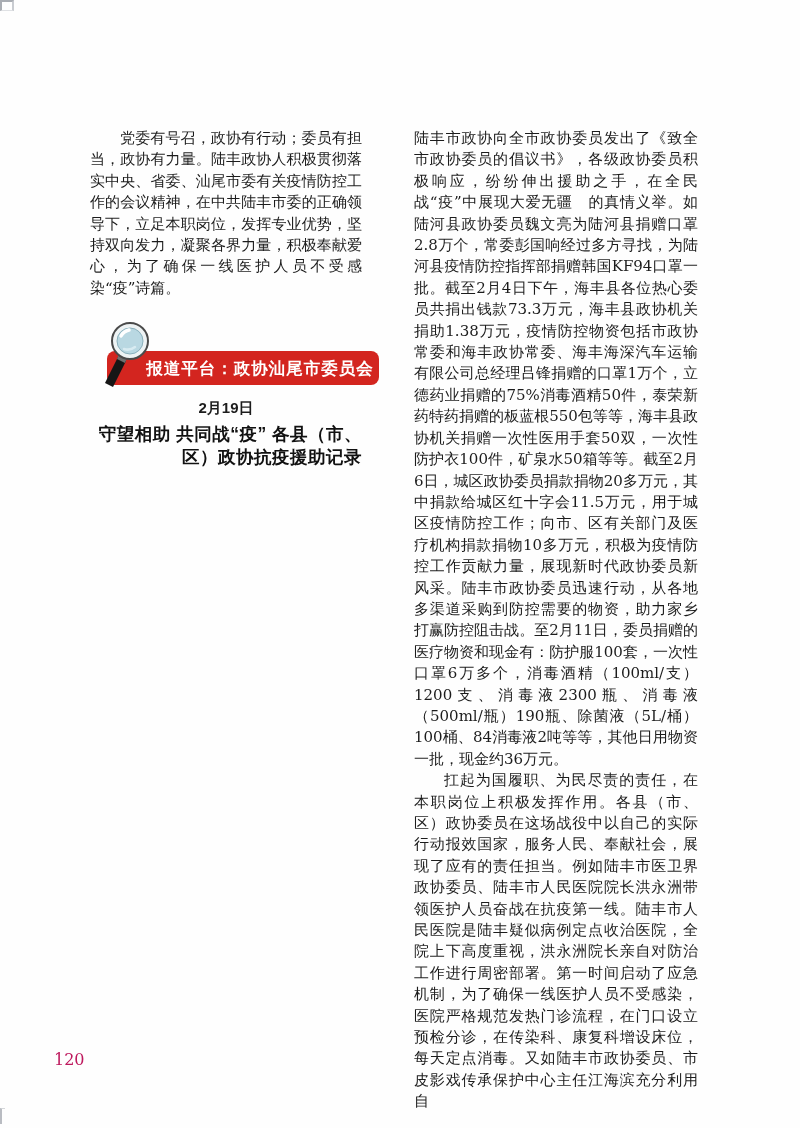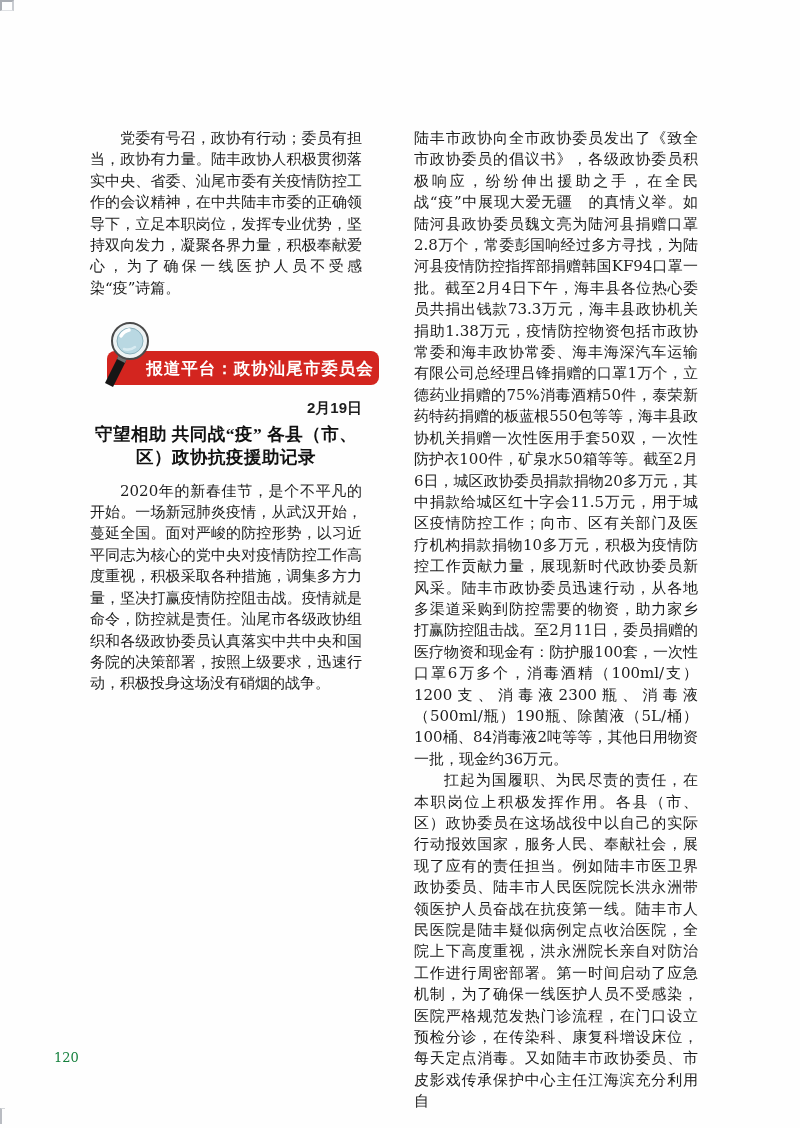--- a/index.html
+++ b/index.html
@@ -61,39 +61,39 @@
     position: absolute;
     left: 6px; top: -32px;
     width: 62px; height: 72px;
     z-index: 2;
   }
   .date-line {
     margin: 12px 0 4px 0;
     font-family: "Liberation Sans", sans-serif;
     font-weight: bold;
     font-size: 15px;
-    text-align: right;
+    text-align: center;
     text-indent: 0;
   }
   .article-title {
     margin: 0 0 12px 0;
-    font-family: Liberation Serif, serif;
+    font-family: Liberation Sans, sans-serif;
     font-weight: bold;
     font-size: 17.5px;
     line-height: 23px;
-    text-align: center;
+    text-align: right;
     letter-spacing: 0.5px;
     color: #111;
   }
   .page-number {
     position: absolute;
     left: 54px; top: 1050px;
-    font-size: 13px;
+    font-size: 16px;
     font-family: "DejaVu Serif", "Liberation Serif", serif;
-    color: #15803d;
+    color: #be185d;
   }
 </style>
 </head>
 <body style="background: rgb(254, 254, 254);">
 
 <div class="corner-mark-tl"></div>
 <div class="corner-mark-bl"></div>
 
 <div class="col col-left">
   <p class="body-text indent">党委有号召，政协有行动；委员有担当，政协有力量。陆丰政协人积极贯彻落实中央、省委、汕尾市委有关疫情防控工作的会议精神，在中共陆丰市委的正确领导下，立足本职岗位，发挥专业优势，坚持双向发力，凝聚各界力量，积极奉献爱心，为了确保一线医护人员不受感染“疫”诗篇。</p>
@@ -111,21 +111,20 @@
 
       <path d="M25,17 a12,12 0 0 1 8,-6" stroke="#ffffff" stroke-width="3.5" fill="none" stroke-linecap="round"></path>
       <path d="M28,30 a12,12 0 0 0 11,-2" stroke="#d8ebf1" stroke-width="2.5" fill="none" stroke-linecap="round"></path>
     </svg>
     <div class="banner" style="background: rgb(211, 37, 31); color: rgb(255, 255, 255);">报道平台：政协汕尾市委员会</div>
   </div>
 
   <p class="date-line">2月19日</p>
   <h1 class="article-title">守望相助 共同战“疫”  各县（市、区）政协抗疫援助记录</h1>
 
-  <p class="body-text indent">2020年的新春佳节，是个不平凡的开始。一场新冠肺炎疫情，从武汉开始，蔓延全国。面对严峻的防控形势，以习近平同志为核心的党中央对疫情防控工作高度重视，积极采取各种措施，调集多方力量，坚决打赢疫情防控阻击战。疫情就是命令，防控就是责任。汕尾市各级政协组织和各级政协委员认真落实中共中央和国务院的决策部署，按照上级要求，迅速行动，积极投身这场没有硝烟的战争。</p>
 </div>
 
 <div class="col col-right">
   <p class="body-text">陆丰市政协向全市政协委员发出了《致全市政协委员的倡议书》，各级政协委员积极响应，纷纷伸出援助之手，在全民战“疫”中展现大爱无疆　的真情义举。如陆河县政协委员魏文亮为陆河县捐赠口罩2.8万个，常委彭国响经过多方寻找，为陆河县疫情防控指挥部捐赠韩国KF94口罩一批。截至2月4日下午，海丰县各位热心委员共捐出钱款73.3万元，海丰县政协机关捐助1.38万元，疫情防控物资包括市政协常委和海丰政协常委、海丰海深汽车运输有限公司总经理吕锋捐赠的口罩1万个，立德药业捐赠的75%消毒酒精50件，泰荣新药特药捐赠的板蓝根550包等等，海丰县政协机关捐赠一次性医用手套50双，一次性防护衣100件，矿泉水50箱等等。截至2月6日，城区政协委员捐款捐物20多万元，其中捐款给城区红十字会11.5万元，用于城区疫情防控工作；向市、区有关部门及医疗机构捐款捐物10多万元，积极为疫情防控工作贡献力量，展现新时代政协委员新风采。陆丰市政协委员迅速行动，从各地多渠道采购到防控需要的物资，助力家乡打赢防控阻击战。至2月11日，委员捐赠的医疗物资和现金有：防护服100套，一次性口罩6万多个，消毒酒精（100ml/支）1200支、消毒液2300瓶、消毒液（500ml/瓶）190瓶、除菌液（5L/桶）100桶、84消毒液2吨等等，其他日用物资一批，现金约36万元。</p>
   <p class="body-text indent">扛起为国履职、为民尽责的责任，在本职岗位上积极发挥作用。各县（市、区）政协委员在这场战役中以自己的实际行动报效国家，服务人民、奉献社会，展现了应有的责任担当。例如陆丰市医卫界政协委员、陆丰市人民医院院长洪永洲带领医护人员奋战在抗疫第一线。陆丰市人民医院是陆丰疑似病例定点收治医院，全院上下高度重视，洪永洲院长亲自对防治工作进行周密部署。第一时间启动了应急机制，为了确保一线医护人员不受感染，医院严格规范发热门诊流程，在门口设立预检分诊，在传染科、康复科增设床位，每天定点消毒。又如陆丰市政协委员、市皮影戏传承保护中心主任江海滨充分利用自</p>
 </div>
 
 <div class="page-number">120</div>
 
 </body></html>

